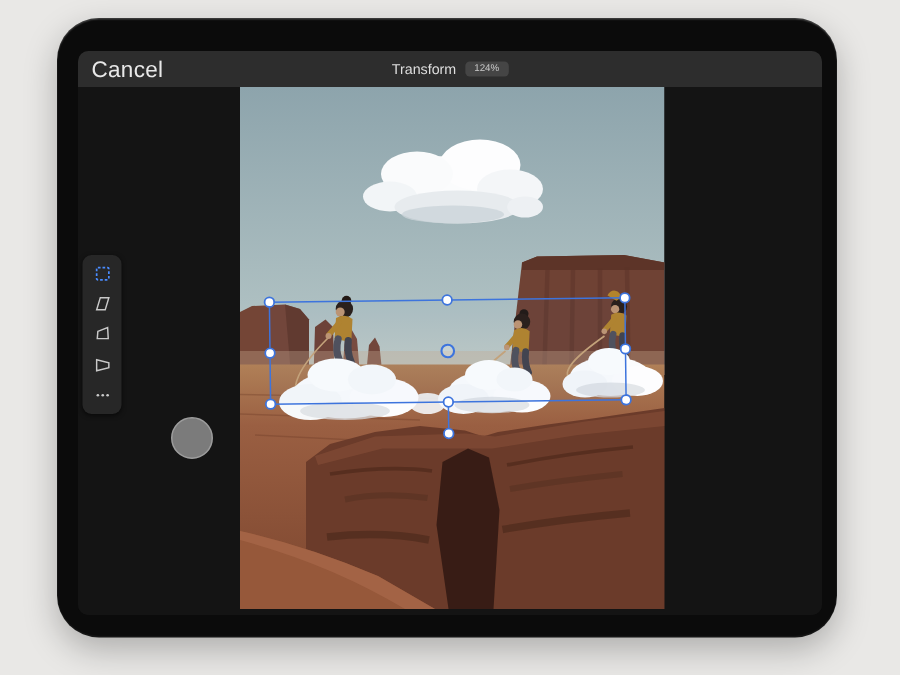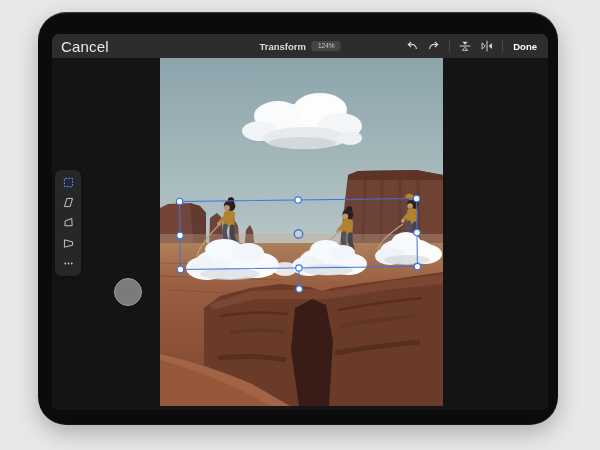--- a/index.html
+++ b/index.html
@@ -22,21 +22,21 @@
     border-bottom:1px solid #232323;
   }
   .cancel{
     position:absolute;left:9px;top:0;height:24px;display:flex;align-items:center;
     color:#e8e8e8;font-size:15px;letter-spacing:.2px;cursor:default;
   }
   .titlegroup{
     position:absolute;left:50%;top:0;transform:translateX(-50%);height:24px;
     display:flex;align-items:center;gap:6px;
   }
-  .title{color:#dedede;font-size:9.5px;font-weight:bold;}
+  .title{color:#dedede;font-size:9.5px;}
   .zoombadge{
     background:#454545;color:#c9c9c9;font-size:6.5px;border-radius:3px;
     padding:2px 6px;line-height:1;
   }
   .rightgroup{
     position:absolute;right:11px;top:0;height:24px;display:flex;align-items:center;gap:8px;
   }
   .tbicon{width:14px;height:14px;display:block;}
   .tbdivider{width:1px;height:12px;background:#4a4a4a;}
   .done{color:#ffffff;font-size:9.5px;font-weight:bold;margin-left:2px;}
@@ -60,43 +60,20 @@
 <body>
 
 <div class="tablet">
   <div class="screen">
 
     <div class="topbar">
       <div class="cancel">Cancel</div>
       <div class="titlegroup">
         <span class="title">Transform</span>
         <span class="zoombadge">124%</span>
-      </div>
-      <div class="rightgroup">
-        <svg class="tbicon" viewBox="0 0 16 16">
-          <path d="M13 11.5 C13 8 10.5 6.2 7.5 6.2 L4.6 6.2" fill="none" stroke="#dcdcdc" stroke-width="1.3"></path>
-          <path d="M7 3.3 L3.8 6.2 L7 9.1" fill="none" stroke="#dcdcdc" stroke-width="1.3"></path>
-        </svg>
-        <svg class="tbicon" viewBox="0 0 16 16">
-          <path d="M3 11.5 C3 8 5.5 6.2 8.5 6.2 L11.4 6.2" fill="none" stroke="#dcdcdc" stroke-width="1.3"></path>
-          <path d="M9 3.3 L12.2 6.2 L9 9.1" fill="none" stroke="#dcdcdc" stroke-width="1.3"></path>
-        </svg>
-        <div class="tbdivider"></div>
-        <svg class="tbicon" viewBox="0 0 16 16">
-          <line x1="2" y1="8" x2="14" y2="8" stroke="#dcdcdc" stroke-width="1.1"></line>
-          <path d="M5 3 L11 3 L8 6.6 Z" fill="#dcdcdc"></path>
-          <path d="M5 13 L11 13 L8 9.4 Z" fill="none" stroke="#dcdcdc" stroke-width="1"></path>
-        </svg>
-        <svg class="tbicon" viewBox="0 0 16 16">
-          <line x1="8" y1="2" x2="8" y2="14" stroke="#dcdcdc" stroke-width="1.1"></line>
-          <path d="M13.6 4.5 L13.6 11.5 L10 8 Z" fill="#dcdcdc"></path>
-          <path d="M2.4 4.5 L2.4 11.5 L6 8 Z" fill="none" stroke="#dcdcdc" stroke-width="1"></path>
-        </svg>
-        <div class="tbdivider"></div>
-        <div class="done">Done</div>
       </div>
     </div>
 
     <div class="workspace">
 
       <svg class="canvas" viewBox="0 0 283 348">
         <defs>
           <linearGradient id="sky" x1="0" y1="0" x2="0" y2="1">
             <stop offset="0" stop-color="#8da4ac"></stop>
             <stop offset="0.75" stop-color="#adbfc1"></stop>

